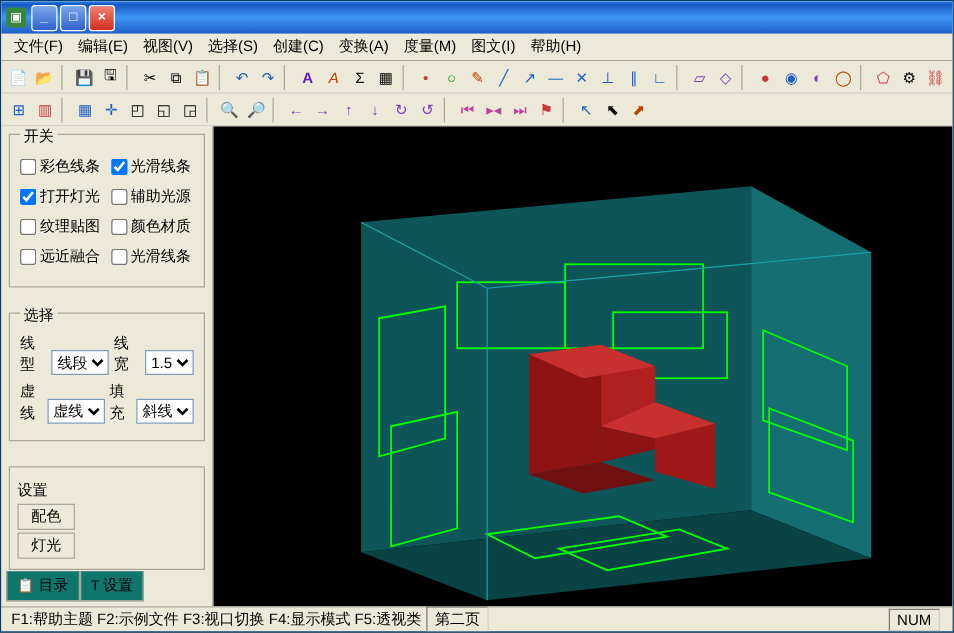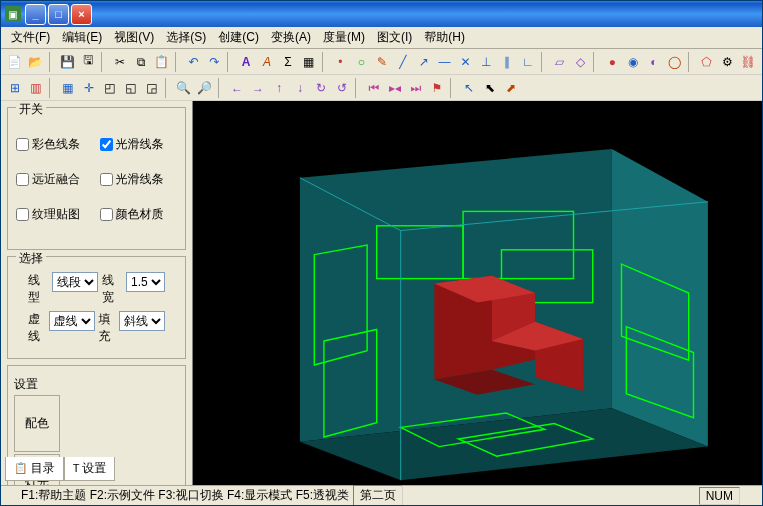--- a/index.html
+++ b/index.html
@@ -10,37 +10,37 @@
 .winbtns{display:flex;gap:2px}
 .winbtn{width:21px;height:21px;background:linear-gradient(#7ba7e8,#3062d0);border:1px solid #fff;border-radius:3px;color:#fff;display:flex;align-items:center;justify-content:center;font-weight:bold;font-size:11px}
 .winbtn.close{background:linear-gradient(#f08070,#d03020)}
 .menubar{height:22px;background:#ece9d8;display:flex;align-items:center;padding:0 4px;border-bottom:1px solid #aca899}
 .menuitem{padding:2px 6px;cursor:default}
 .toolbars{background:#ece9d8}
 .toolbar{height:26px;display:flex;align-items:center;padding:2px 4px;gap:1px;border-bottom:1px solid #d4d0c8}
 .tbtn{width:20px;height:20px;display:flex;align-items:center;justify-content:center;border:1px solid transparent;cursor:pointer}
 .tsep{width:6px;height:20px;border-left:1px solid #aca899;margin:0 2px}
 .mainarea{flex:1;display:flex;overflow:hidden}
-.sidebar{width:192px;background:#ece9d8;border-right:1px solid #808080;display:flex;flex-direction:column;padding:6px;gap:6px;position:relative}
+.sidebar{width:170px;background:#ece9d8;border-right:1px solid #808080;display:flex;flex-direction:column;padding:6px;gap:20px;position:relative}
 .gbox{border:1px solid #aca899;padding:10px 8px 8px;position:relative}
 .gbox .gtitle{position:absolute;top:-7px;left:8px;background:#ece9d8;padding:0 3px}
-.chkrow{display:flex;gap:6px;margin:18px 0}
+.chkrow{display:flex;gap:6px;margin:7px 0}
 .chk{display:flex;align-items:center;gap:3px;width:86px}
 .chk input{width:13px;height:13px}
-.selrow{display:flex;align-items:flex-start;gap:4px;margin:5px 12px}
+.selrow{display:flex;align-items:flex-end;gap:4px;margin:5px 0}
 .selrow label{width:30px}
 .selrow select{width:52px;height:20px;background:#fff;border:1px solid #7f9db9;font-size:12px}
 .setrow{display:flex;gap:8px}
 .setcol{border:1px solid #aca899;padding:10px 6px 6px;position:relative;flex:1}
-.btn{background:#ece9d8;border:1px solid #aca899;padding:19px 10px;margin:2px 0;display:block;cursor:pointer;text-align:center}
+.btn{background:#ece9d8;border:1px solid #aca899;padding:1px 10px;margin:2px 0;display:block;cursor:pointer;text-align:center}
 .tabs{position:absolute;bottom:4px;left:4px;display:flex}
-.tab{border:1px solid #aca899;border-top:none;padding:3px 8px;background:#ffffff;font-size:11px}
+.tab{border:1px solid #aca899;border-top:none;padding:3px 8px;background:#0f766e;font-size:11px}
 .viewport{flex:1;background:#000;position:relative;overflow:hidden}
 .badge{position:absolute;top:8px;left:12px;background:#fff;border:2px solid #ff00ff;padding:3px 14px;font-size:15px;font-weight:bold}
-.statusbar{height:20px;background:#ece9d8;border-top:1px solid #aca899;display:flex;align-items:center;padding:0 20px;font-size:11px}
+.statusbar{height:20px;background:#ece9d8;border-top:1px solid #aca899;display:flex;align-items:center;padding:0 8px;font-size:11px}
 .statusbar .sseg{border:1px inset #d4d0c8;padding:1px 6px;margin-right:2px}
 .statusbar .spacer{flex:1}
 svg.scene{width:100%;height:100%}
 </style>
 </head>
 <body>
 
 <div class="titlebar">
   <div class="appicon">▣</div>
   <div class="winbtns">
@@ -145,36 +145,46 @@
             <input type="checkbox" style="">
             <span>彩色线条</span>
           </label>
         <label class="chk">
             <input type="checkbox" checked="" style="">
             <span>光滑线条</span>
           </label>
       </div>
       <div class="chkrow">
         <label class="chk">
+            <input type="checkbox" checked="" style="">
+            <span>打开灯光</span>
+          </label>
+        <label class="chk">
+            <input type="checkbox" style="">
+            <span>辅助光源</span>
+          </label>
+      </div>
+      <div class="chkrow">
+        <label class="chk">
+            <input type="checkbox" style="">
+            <span>纹理贴图</span>
+          </label>
+        <label class="chk">
+            <input type="checkbox" style="">
+            <span>颜色材质</span>
+          </label>
+      </div>
+      <div class="chkrow">
+        <label class="chk">
             <input type="checkbox" style="">
             <span>远近融合</span>
           </label>
         <label class="chk">
             <input type="checkbox" style="">
             <span>光滑线条</span>
-          </label>
-      </div>
-      <div class="chkrow">
-        <label class="chk">
-            <input type="checkbox" style="">
-            <span>纹理贴图</span>
-          </label>
-        <label class="chk">
-            <input type="checkbox" style="">
-            <span>颜色材质</span>
           </label>
       </div>
     </div>
 
     <div class="gbox">
       <span class="gtitle">选择</span>
       <div class="selrow">
         <label>线型</label>
         <select><option>线段</option></select>
         <label>线宽</label>

